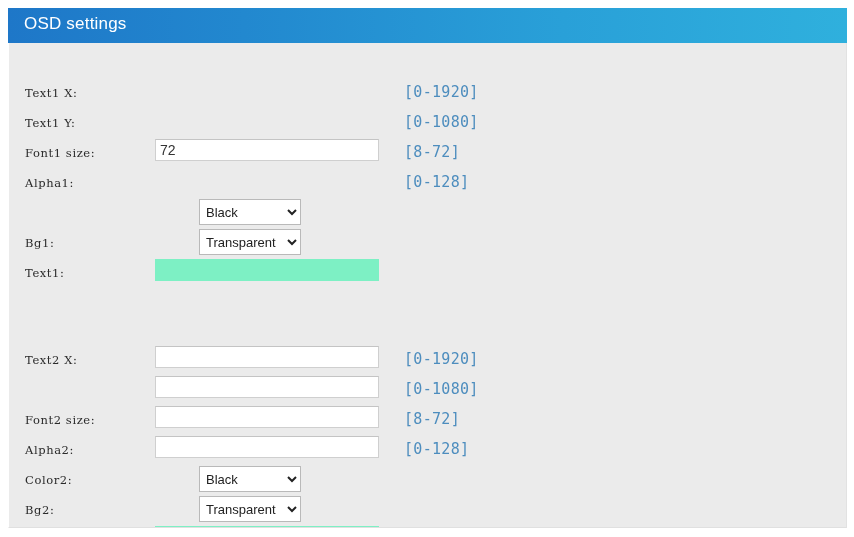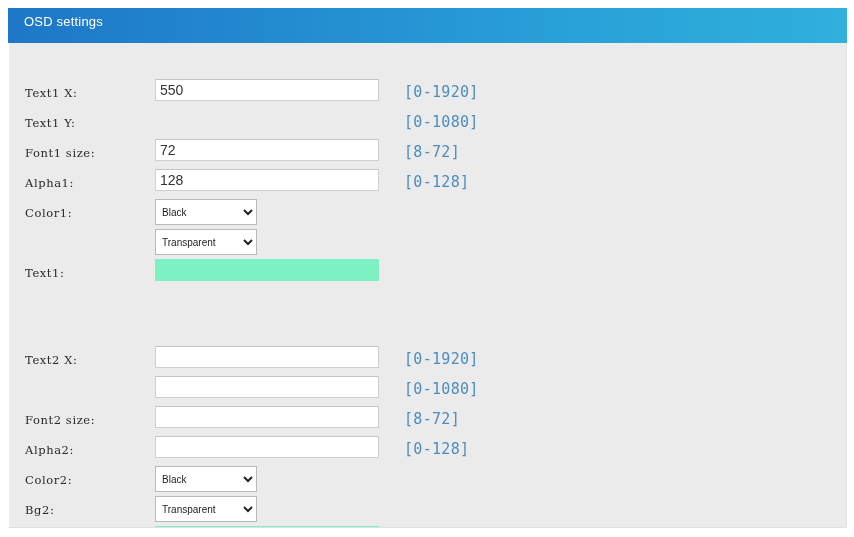--- a/index.html
+++ b/index.html
@@ -32,21 +32,21 @@
     width: 839px;
     height: 35px;
     background: linear-gradient(to right, #1e77c8 0%, #2288cf 28%, #29a0d8 66%, #2fb0dd 100%);
     box-sizing: border-box;
   }
   #titlebar-text {
     position: absolute;
     left: 16px;
     top: 6px;
     font-family: "Liberation Sans", sans-serif;
-    font-size: 13px;
+    font-size: 17px;
     font-weight: 400;
     color: #ffffff;
     letter-spacing: 0.2px;
     white-space: nowrap;
   }
   
   #title-arrow {
     position: absolute;
     left: 22px;
     top: 43px;
@@ -114,28 +114,29 @@
   }
   input.txt.mint {
     background: #7df0c4;
     border: 1px solid #7df0c4;
   }
 
   select.sel {
     width: 96px;
     height: 22px;
     font-family: "Liberation Sans", sans-serif;
-    font-size: 10px;
+    font-size: 13px;
     color: #222222;
     background: #ffffff;
     border: 1px solid #b9b9b9;
     border-radius: 0;
     padding: 1px 2px;
     box-sizing: content-box;
     outline: none;
+    margin-left: 44px;
   }
 
   .row-hint {
     position: absolute;
     left: 395px;
     top: 3px;
     font-family: "DejaVu Sans Mono", "Liberation Mono", monospace;
     font-size: 15px;
     color: #4d8dbe;
     letter-spacing: 0.3px;
@@ -150,42 +151,40 @@
 
   <div id="titlebar">
     <div id="titlebar-text">OSD settings</div>
   </div>
   <div id="title-arrow"></div>
 
   <div id="content">
     <div id="form-rows">
         <div class="form-row" style="top: 36px;">
           <div class="row-label">Text1 X:</div>
-          <div class="row-field"><input type="text" class="txt" value="550" style=""></div>
           <div class="row-hint">[0-1920]</div>
         </div>
         <div class="form-row" style="top: 66px;">
           <div class="row-label">Text1 Y:</div>
           <div class="row-hint">[0-1080]</div>
         </div>
         <div class="form-row" style="top: 96px;">
           <div class="row-label">Font1 size:</div>
           <div class="row-field"><input type="text" class="txt" value="72" style=""></div>
           <div class="row-hint">[8-72]</div>
         </div>
         <div class="form-row" style="top: 126px;">
           <div class="row-label">Alpha1:</div>
-          <div class="row-field"><input type="text" class="txt" value="128" style=""></div>
           <div class="row-hint">[0-128]</div>
         </div>
         <div class="form-row" style="top: 156px;">
-          <div class="row-label">Color1:</div>
           <div class="row-field"><select class="sel"><option>Black</option><option>White</option><option>Red</option><option>Green</option><option>Blue</option><option>Yellow</option></select></div>
         </div>
         <div class="form-row" style="top: 186px;">
+          <div class="row-label">Bg1:</div>
           <div class="row-field"><select class="sel"><option>Transparent</option><option>Black</option><option>White</option><option>Red</option><option>Green</option><option>Blue</option></select></div>
         </div>
         <div class="form-row" style="top: 216px; padding-left: 39px;">
           <div class="row-label">Text1:</div>
           <div class="row-field"><input type="text" class="txt mint" value="" style=""></div>
         </div>
         <div class="form-row" style="top: 303px;">
           <div class="row-label">Text2 X:</div>
           <div class="row-field"><input type="text" class="txt" value="" style=""></div>
           <div class="row-hint">[0-1920]</div>

